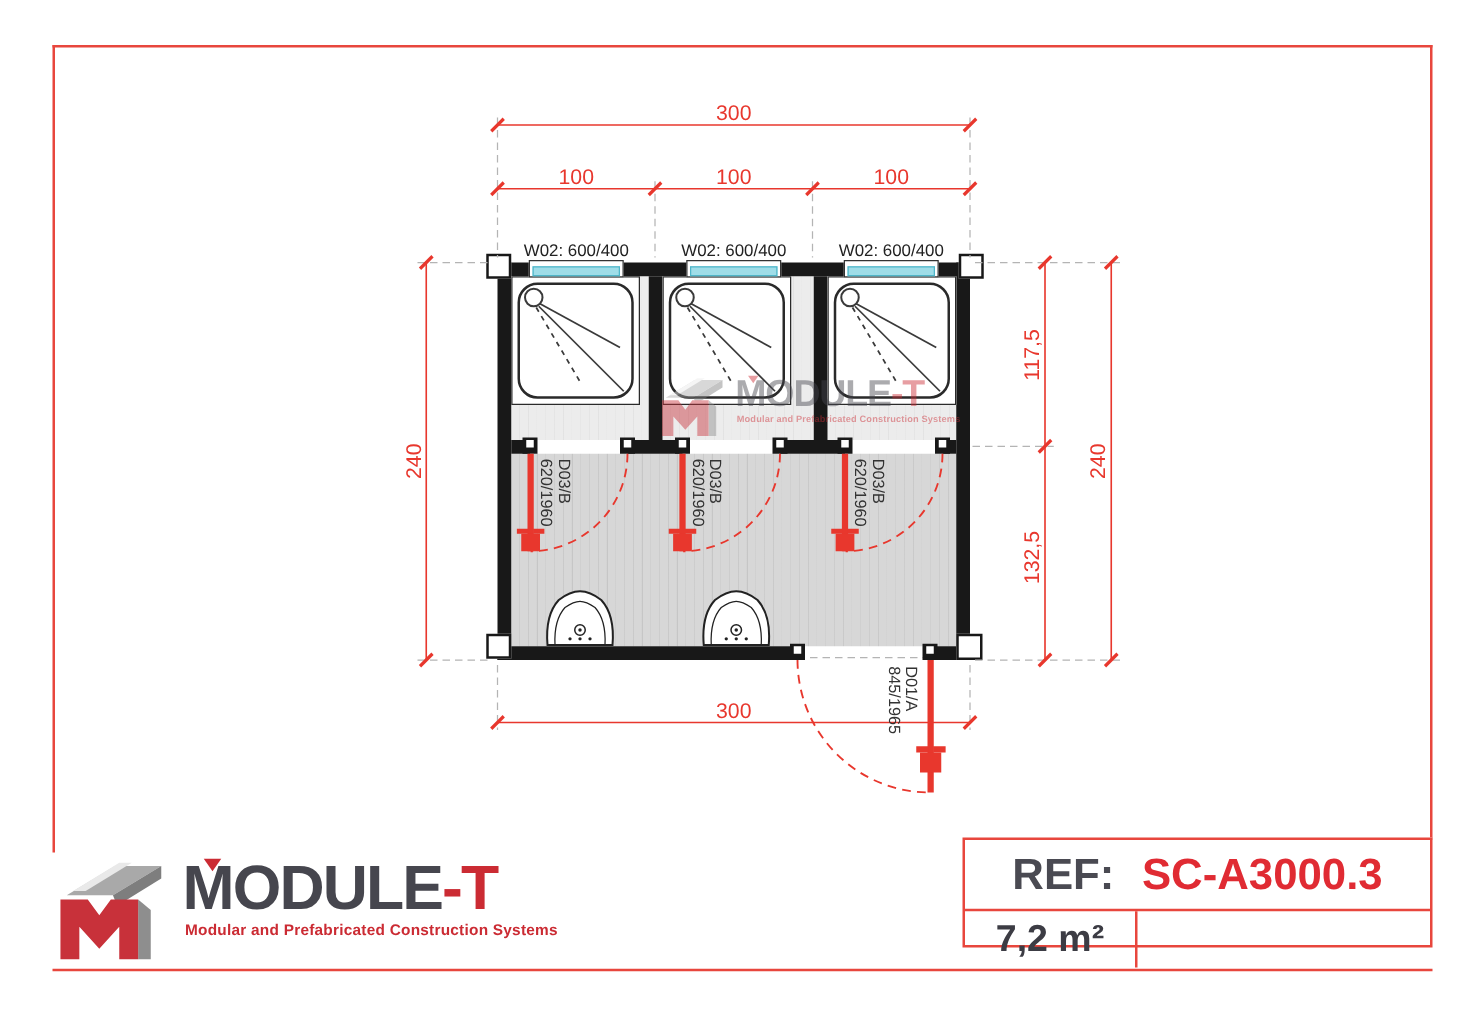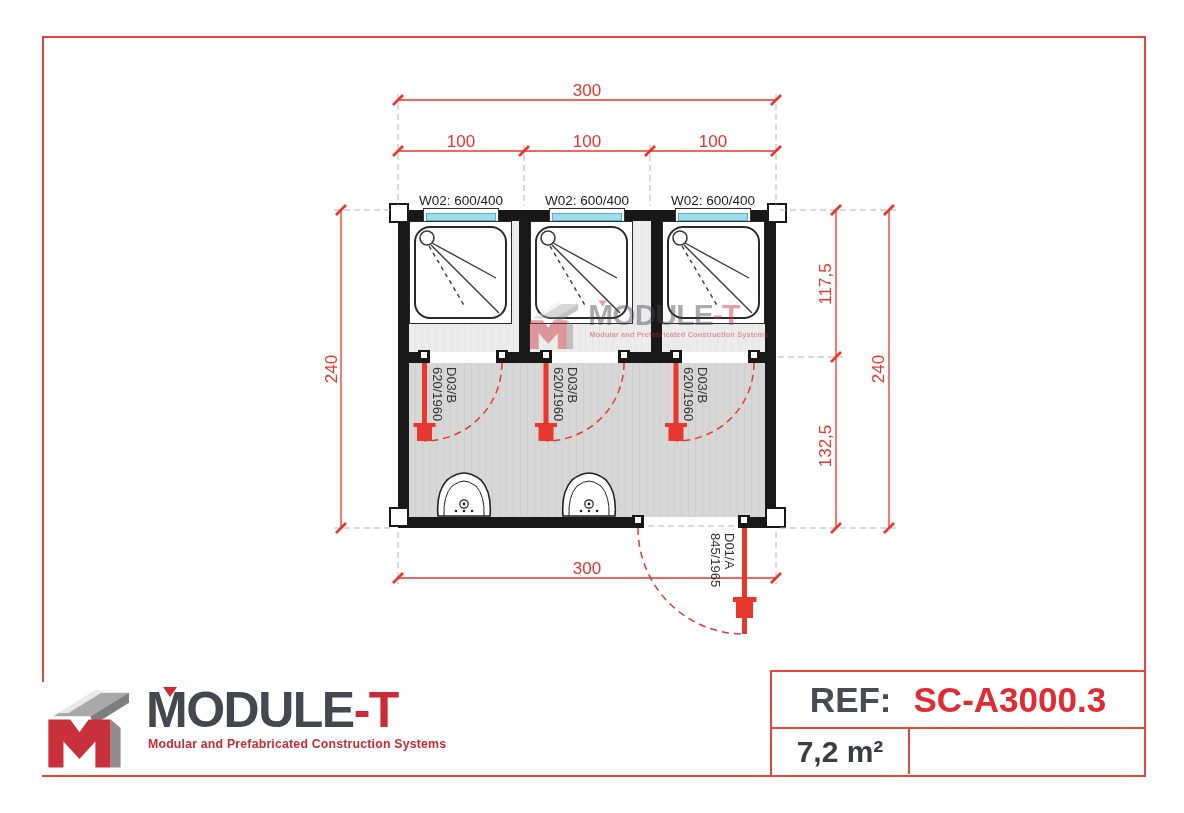--- a/index.html
+++ b/index.html
@@ -279,21 +279,21 @@
       <polygon points="78,40 90,50 90,97 78,97" fill="#8e8e8e"></polygon>
       <path d="M4,40 H30 L41,55 52,40 H78 V97 H60 V66 L41,87 22,66 V97 H4 Z" fill="#c8313a"></path>
     </svg>
     <div class="logo-text">
       <span class="m-accent"></span>
       <div class="logo-word"><span>MODULE</span><span class="red">-T</span></div>
       <div class="logo-tagline">Modular and Prefabricated Construction Systems</div>
     </div>
   </div>
 
-  <div class="abs refbox" style="left:770px;top:670px;width:376px;height:107px;">
+  <div class="abs refbox" style="left:770px;top:670px;width:376px;height:88px;">
     <div class="refrow1">
       <span>REF:</span>
       <span class="red">SC-A3000.3</span>
     </div>
     <div class="refrow2">
       <div class="refcell a">7,2 m²</div>
     </div>
   </div>
 
 </div>

